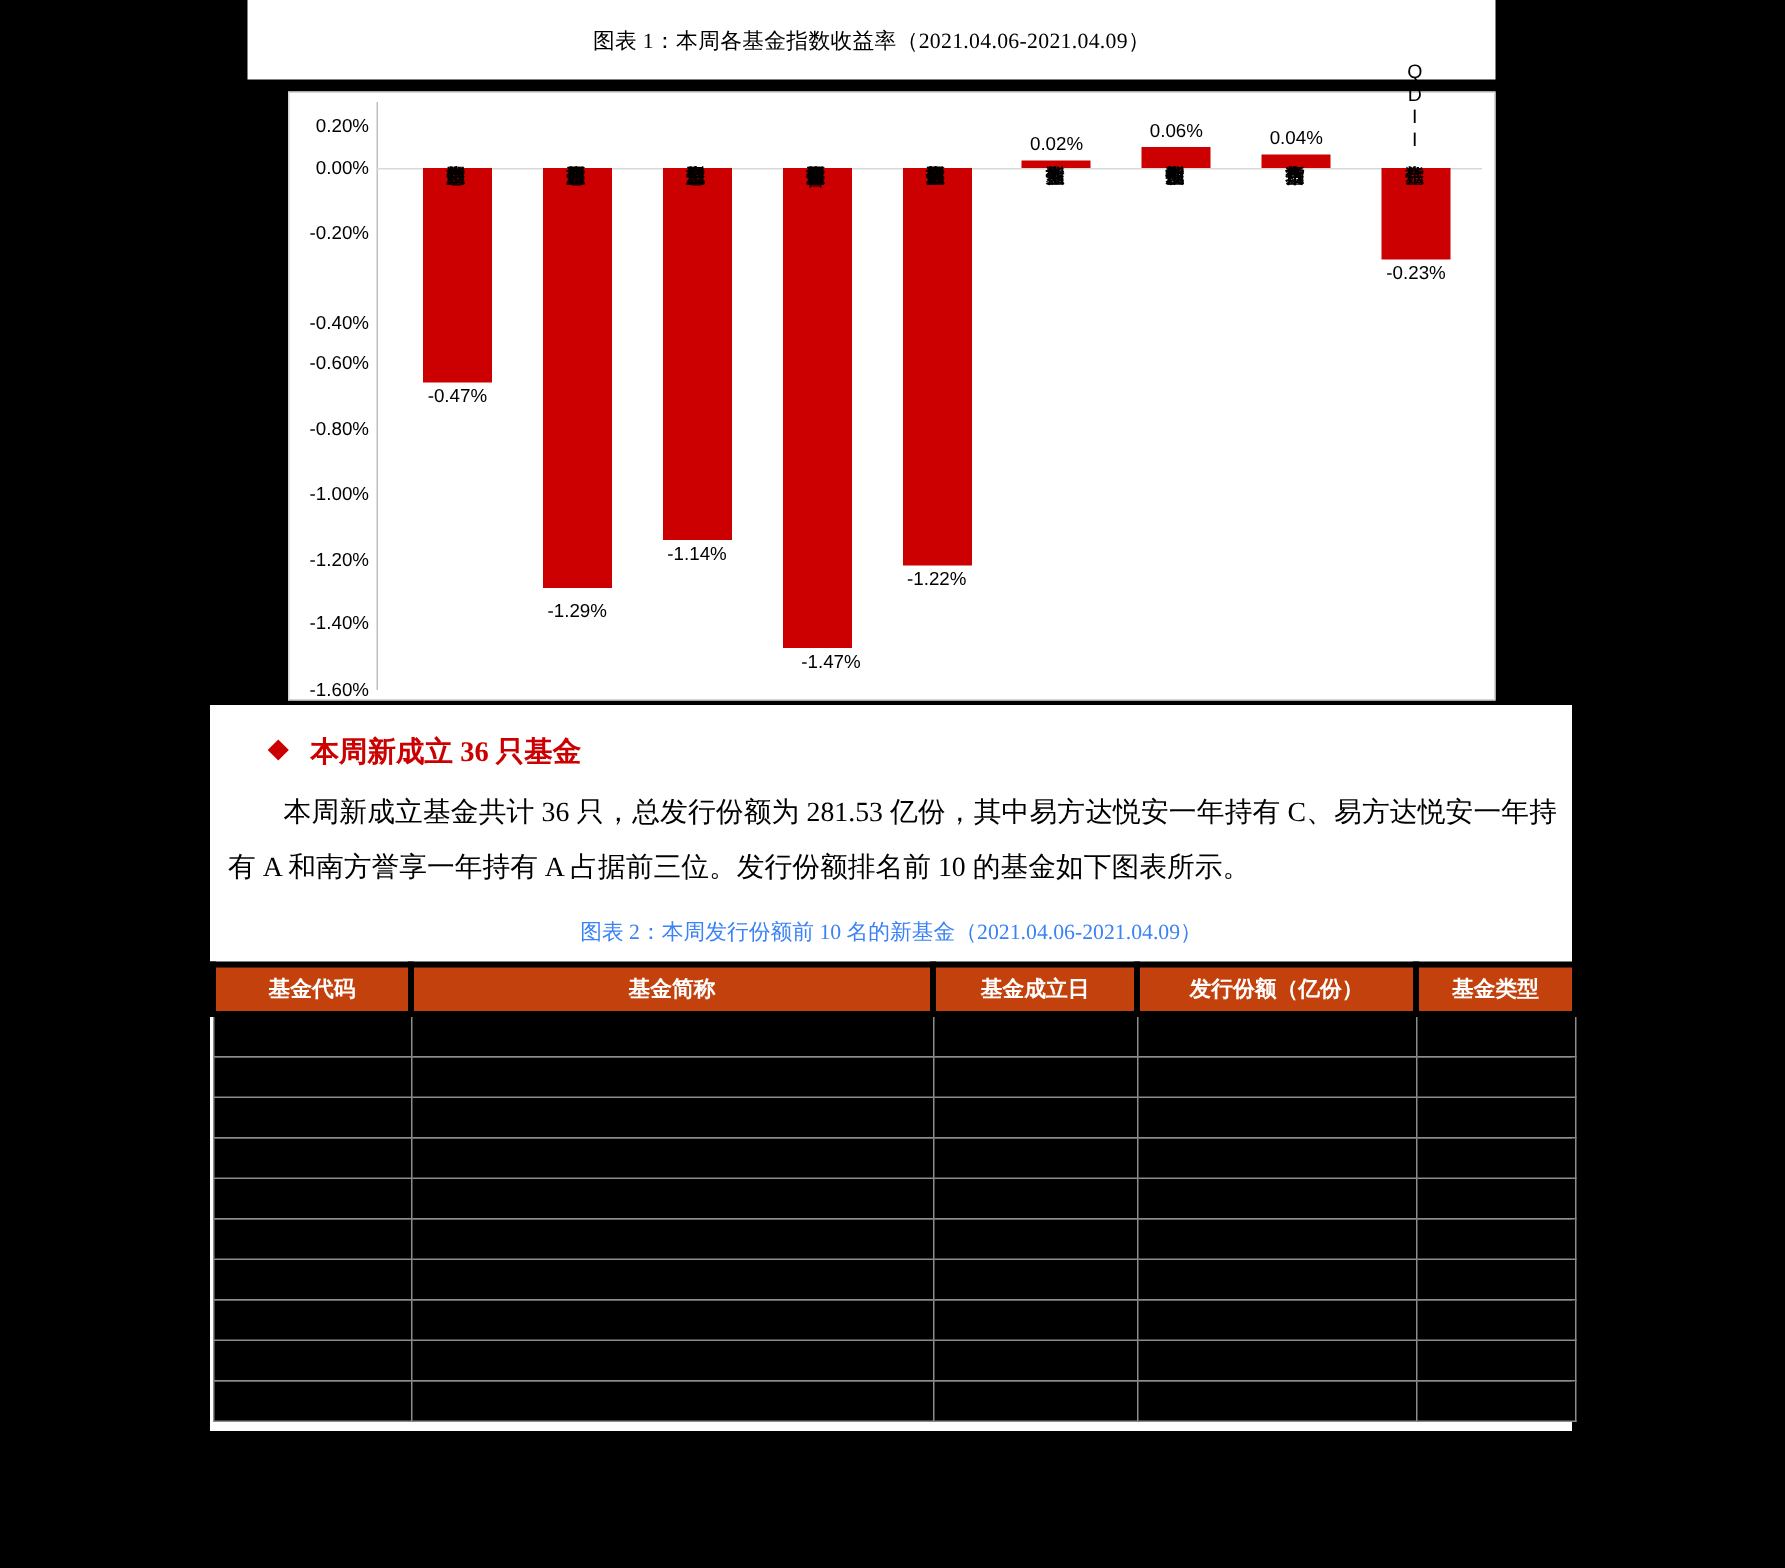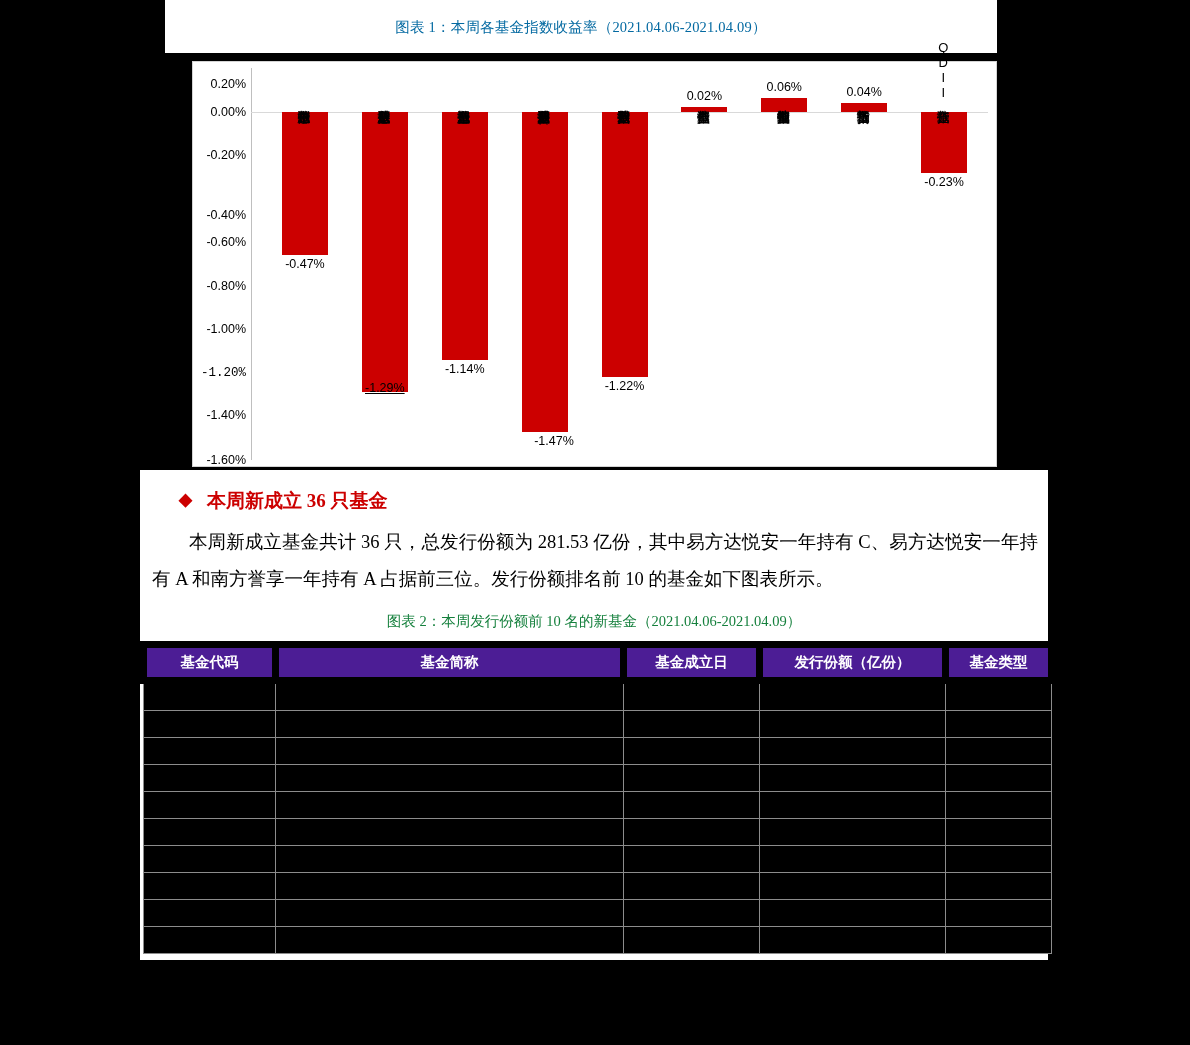--- a/index.html
+++ b/index.html
@@ -19,21 +19,21 @@
   #fig1-block {
     position: absolute;
     left: 165px;
     top: 0px;
     width: 832px;
     background: #ffffff;
   }
   #fig1-caption {
     text-align: center;
     font-size: 14.5px;
-    color: #0369a1;
+    color: #000000;
     padding: 18px 0 16px 0;
     letter-spacing: 0.2px;
     font-family: "Liberation Serif", serif;
   }
 
   #chart-panel {
     position: absolute;
     left: 192px;
     top: 61px;
     width: 805px;
@@ -136,39 +136,39 @@
     line-height: 2.0;
     color: #000;
     text-align: justify;
     padding: 4px 10px 8px 12px;
     text-indent: 2em;
     font-family: "Liberation Serif", serif;
   }
   #fig2-caption {
     text-align: center;
     font-size: 14.5px;
-    color: #15803d;
+    color: #3b82f6;
     padding: 6px 0 10px 0;
     font-family: "Liberation Serif", serif;
   }
 
   
   #fund-table {
     border-collapse: collapse;
     width: 908px;
     table-layout: fixed;
     margin: 0;
   }
   #fund-table th {
-    background: #4c1d95;
+    background: #c2410c;
     color: #ffffff;
     font-size: 14.5px;
     font-weight: bold;
     height: 27px;
-    border: 7px solid #000000;
+    border: 4px solid #000000;
     font-family: "Liberation Serif", serif;
   }
   #fund-table td {
     background: #000000;
     border: 1px solid #8c8c8c;
     height: 24px;
     font-size: 13.5px;
     color: #000000;
   }
   .col-code { width: 132px; }
@@ -189,29 +189,29 @@
     <div id="y-axis-line"></div>
     <div id="axis-zero" style="top: 43.5556px;"></div>
     <div id="yticks">
         <div class="ytick" style="top: 0px; margin-top: 16px;">0.20%</div>
         <div class="ytick" style="top: 43.5556px;">0.00%</div>
         <div class="ytick" style="top: 87.1111px;">-0.20%</div>
         <div class="ytick" style="top: 147px;">-0.40%</div>
         <div class="ytick" style="top: 174.222px; margin-left: 40px;">-0.60%</div>
         <div class="ytick" style="top: 217.778px;">-0.80%</div>
         <div class="ytick" style="top: 261.333px;">-1.00%</div>
-        <div class="ytick" style="top: 304.889px; font-family: Liberation Mono, monospace;">-1.20%</div>
+        <div class="ytick" style="top: 304.889px;">-1.20%</div>
         <div class="ytick" style="top: 347px;">-1.40%</div>
         <div class="ytick" style="top: 392px;">-1.60%</div>
       </div>
     <div id="bars">
         <div class="bar" style="left: 30.9444px; width: 46px; background: rgb(204, 0, 0); top: 43.5556px; height: 143.733px;"></div>
         <div class="bar-value" style="left: 30.9444px; width: 90px; margin-left: -22px; top: 189.289px;">-0.47%</div>
         <div class="bar" style="left: 110.833px; width: 46px; background: rgb(204, 0, 0); top: 43.5556px; height: 280.933px;"></div>
-        <div class="bar-value" style="left: 110.833px; width: 90px; margin-left: -22px; top: 313px; text-decoration: underline;">-1.29%</div>
+        <div class="bar-value" style="left: 110.833px; width: 90px; margin-left: -22px; top: 332px;">-1.29%</div>
         <div class="bar" style="left: 190.722px; width: 46px; background: rgb(204, 0, 0); top: 43.5556px; height: 248.267px;"></div>
         <div class="bar-value" style="left: 190.722px; width: 90px; margin-left: -22px; top: 293.822px;">-1.14%</div>
         <div class="bar" style="left: 270.611px; width: 46px; background: rgb(204, 0, 0); top: 43.5556px; height: 320.133px;"></div>
         <div class="bar-value" style="left: 280px; width: 90px; margin-left: -22px; top: 365.689px;">-1.47%</div>
         <div class="bar" style="left: 350.5px; width: 46px; background: rgb(204, 0, 0); top: 43.5556px; height: 265.689px;"></div>
         <div class="bar-value" style="left: 350.5px; width: 90px; margin-left: -22px; top: 311.244px;">-1.22%</div>
         <div class="bar" style="left: 430.389px; width: 46px; background: rgb(204, 0, 0); top: 39.2px; height: 4.35556px;"></div>
         <div class="bar-value" style="left: 430.389px; width: 90px; margin-left: -22px; top: 21.2px;">0.02%</div>
         <div class="bar" style="left: 510.278px; width: 46px; background: rgb(204, 0, 0); top: 30.4889px; height: 13.0667px;"></div>
         <div class="bar-value" style="left: 510.278px; width: 90px; margin-left: -22px; top: 12.4889px;">0.06%</div>

